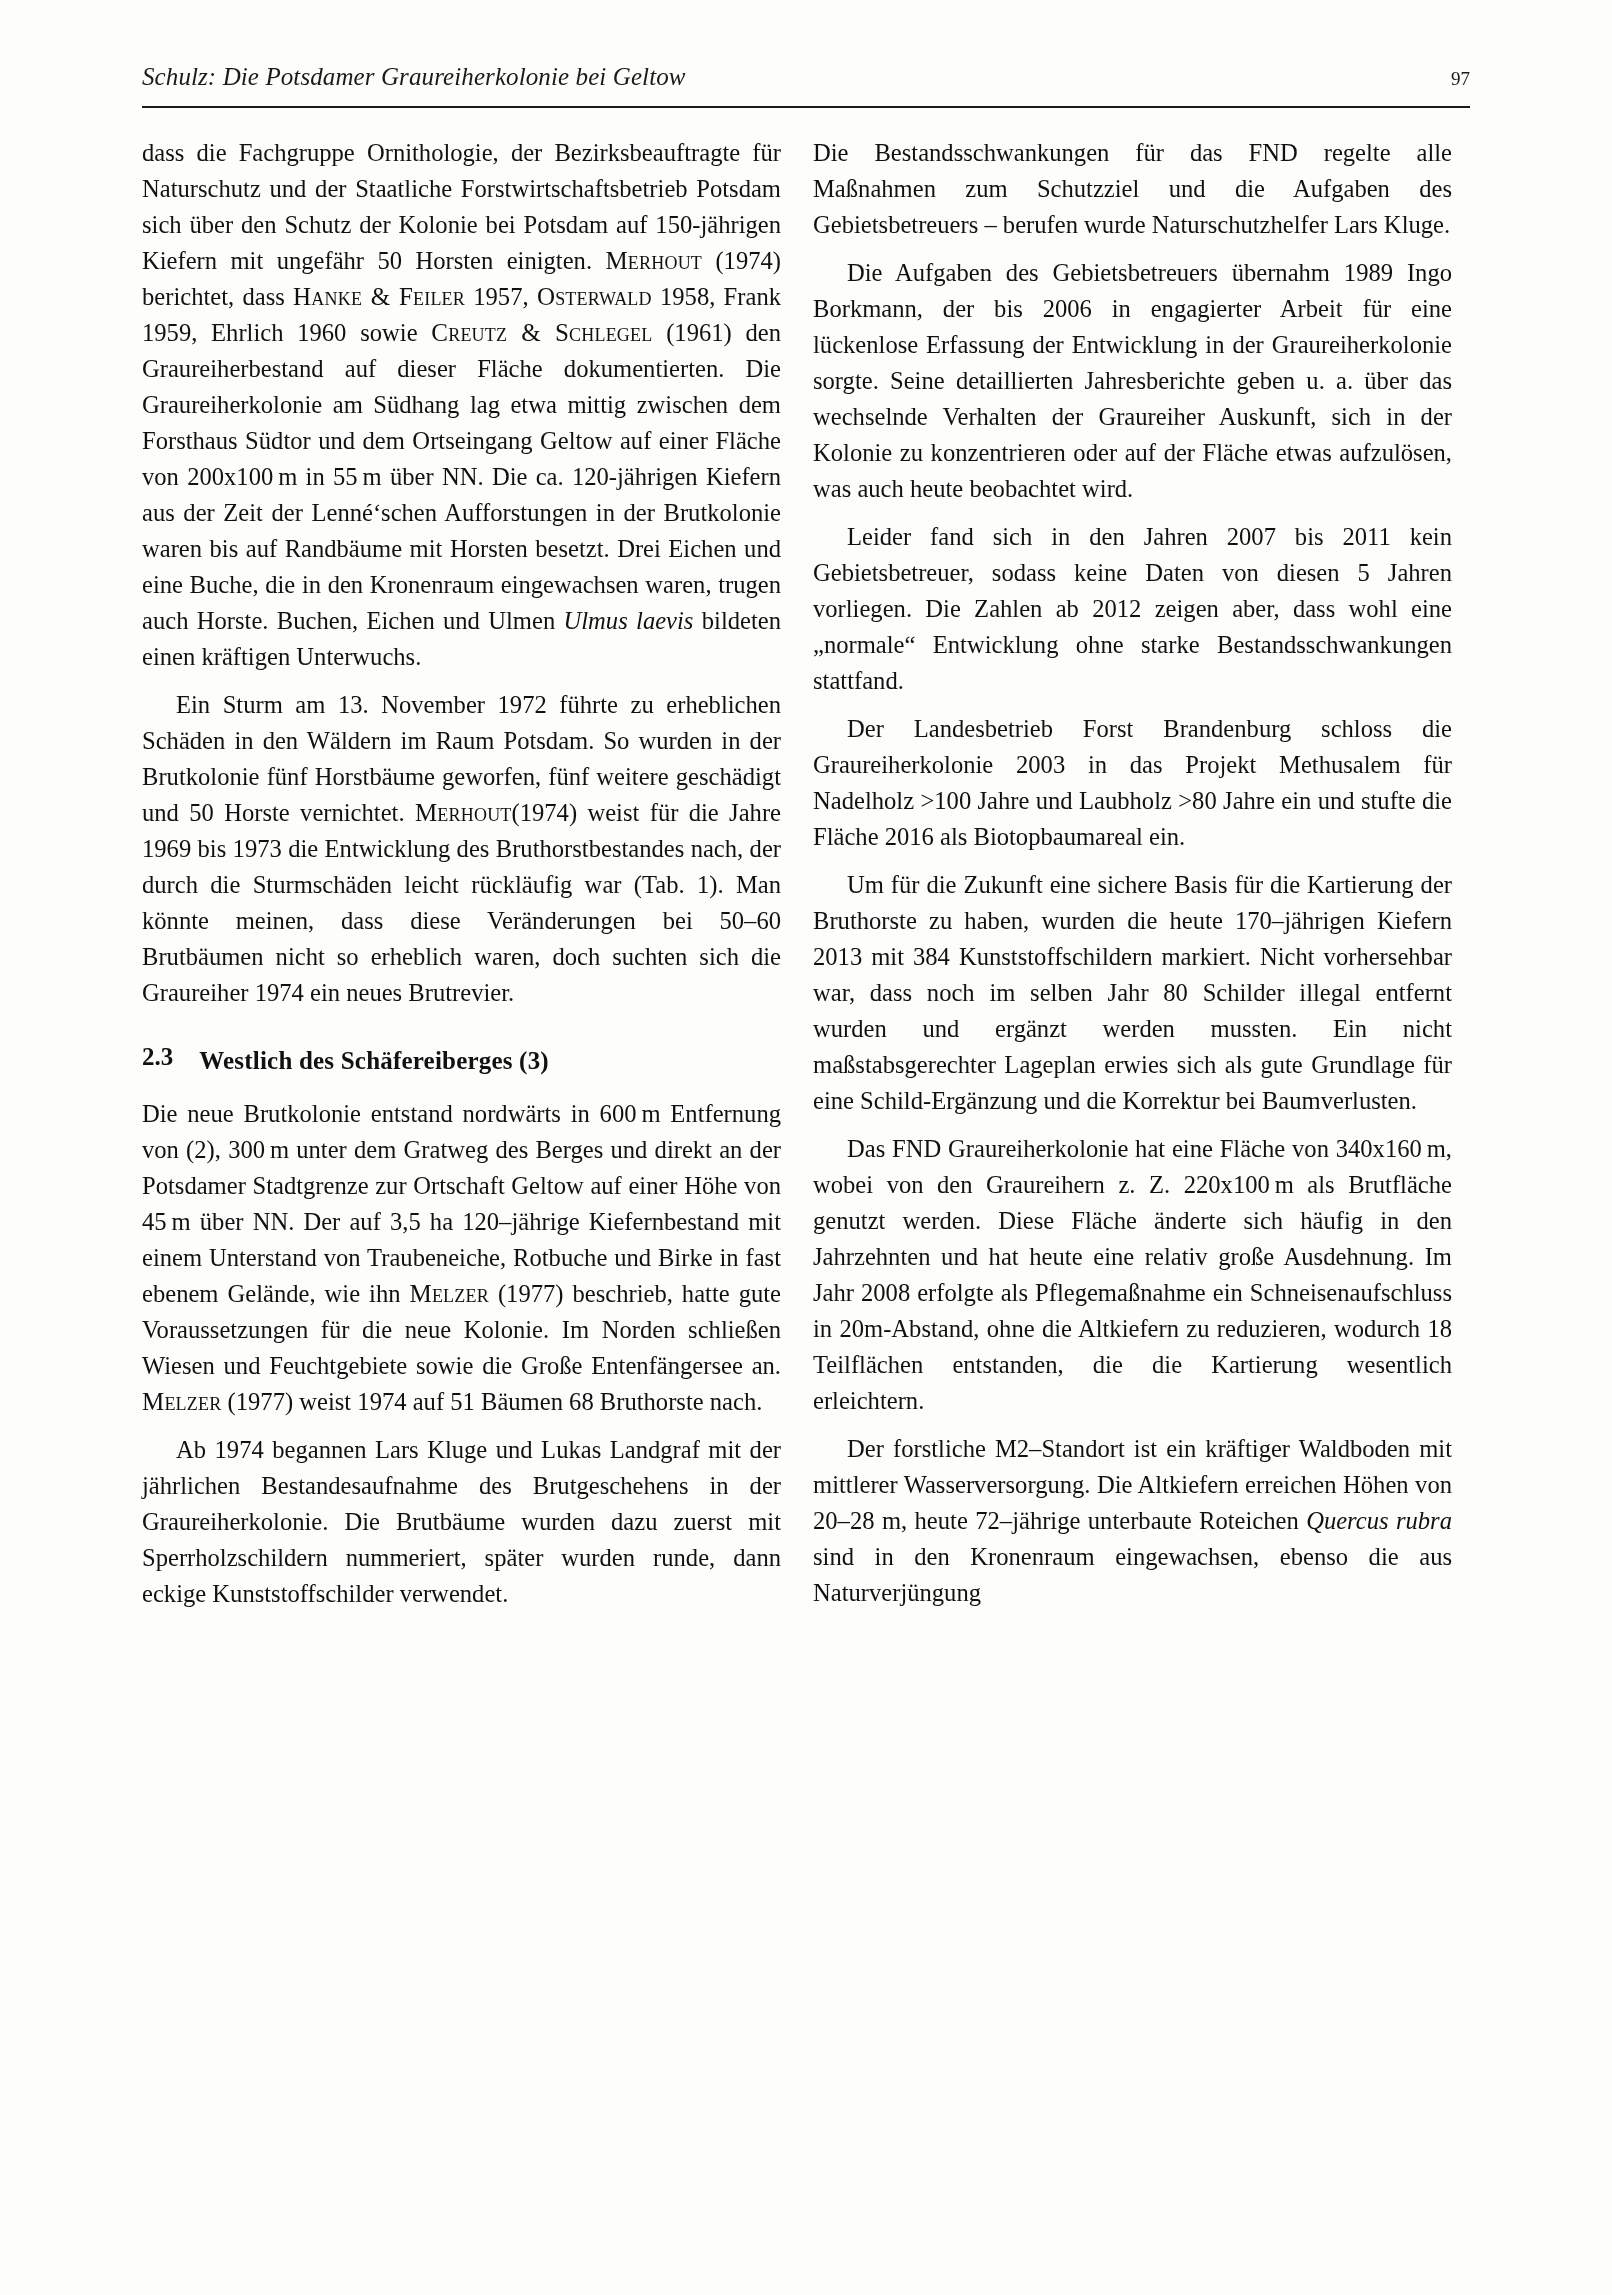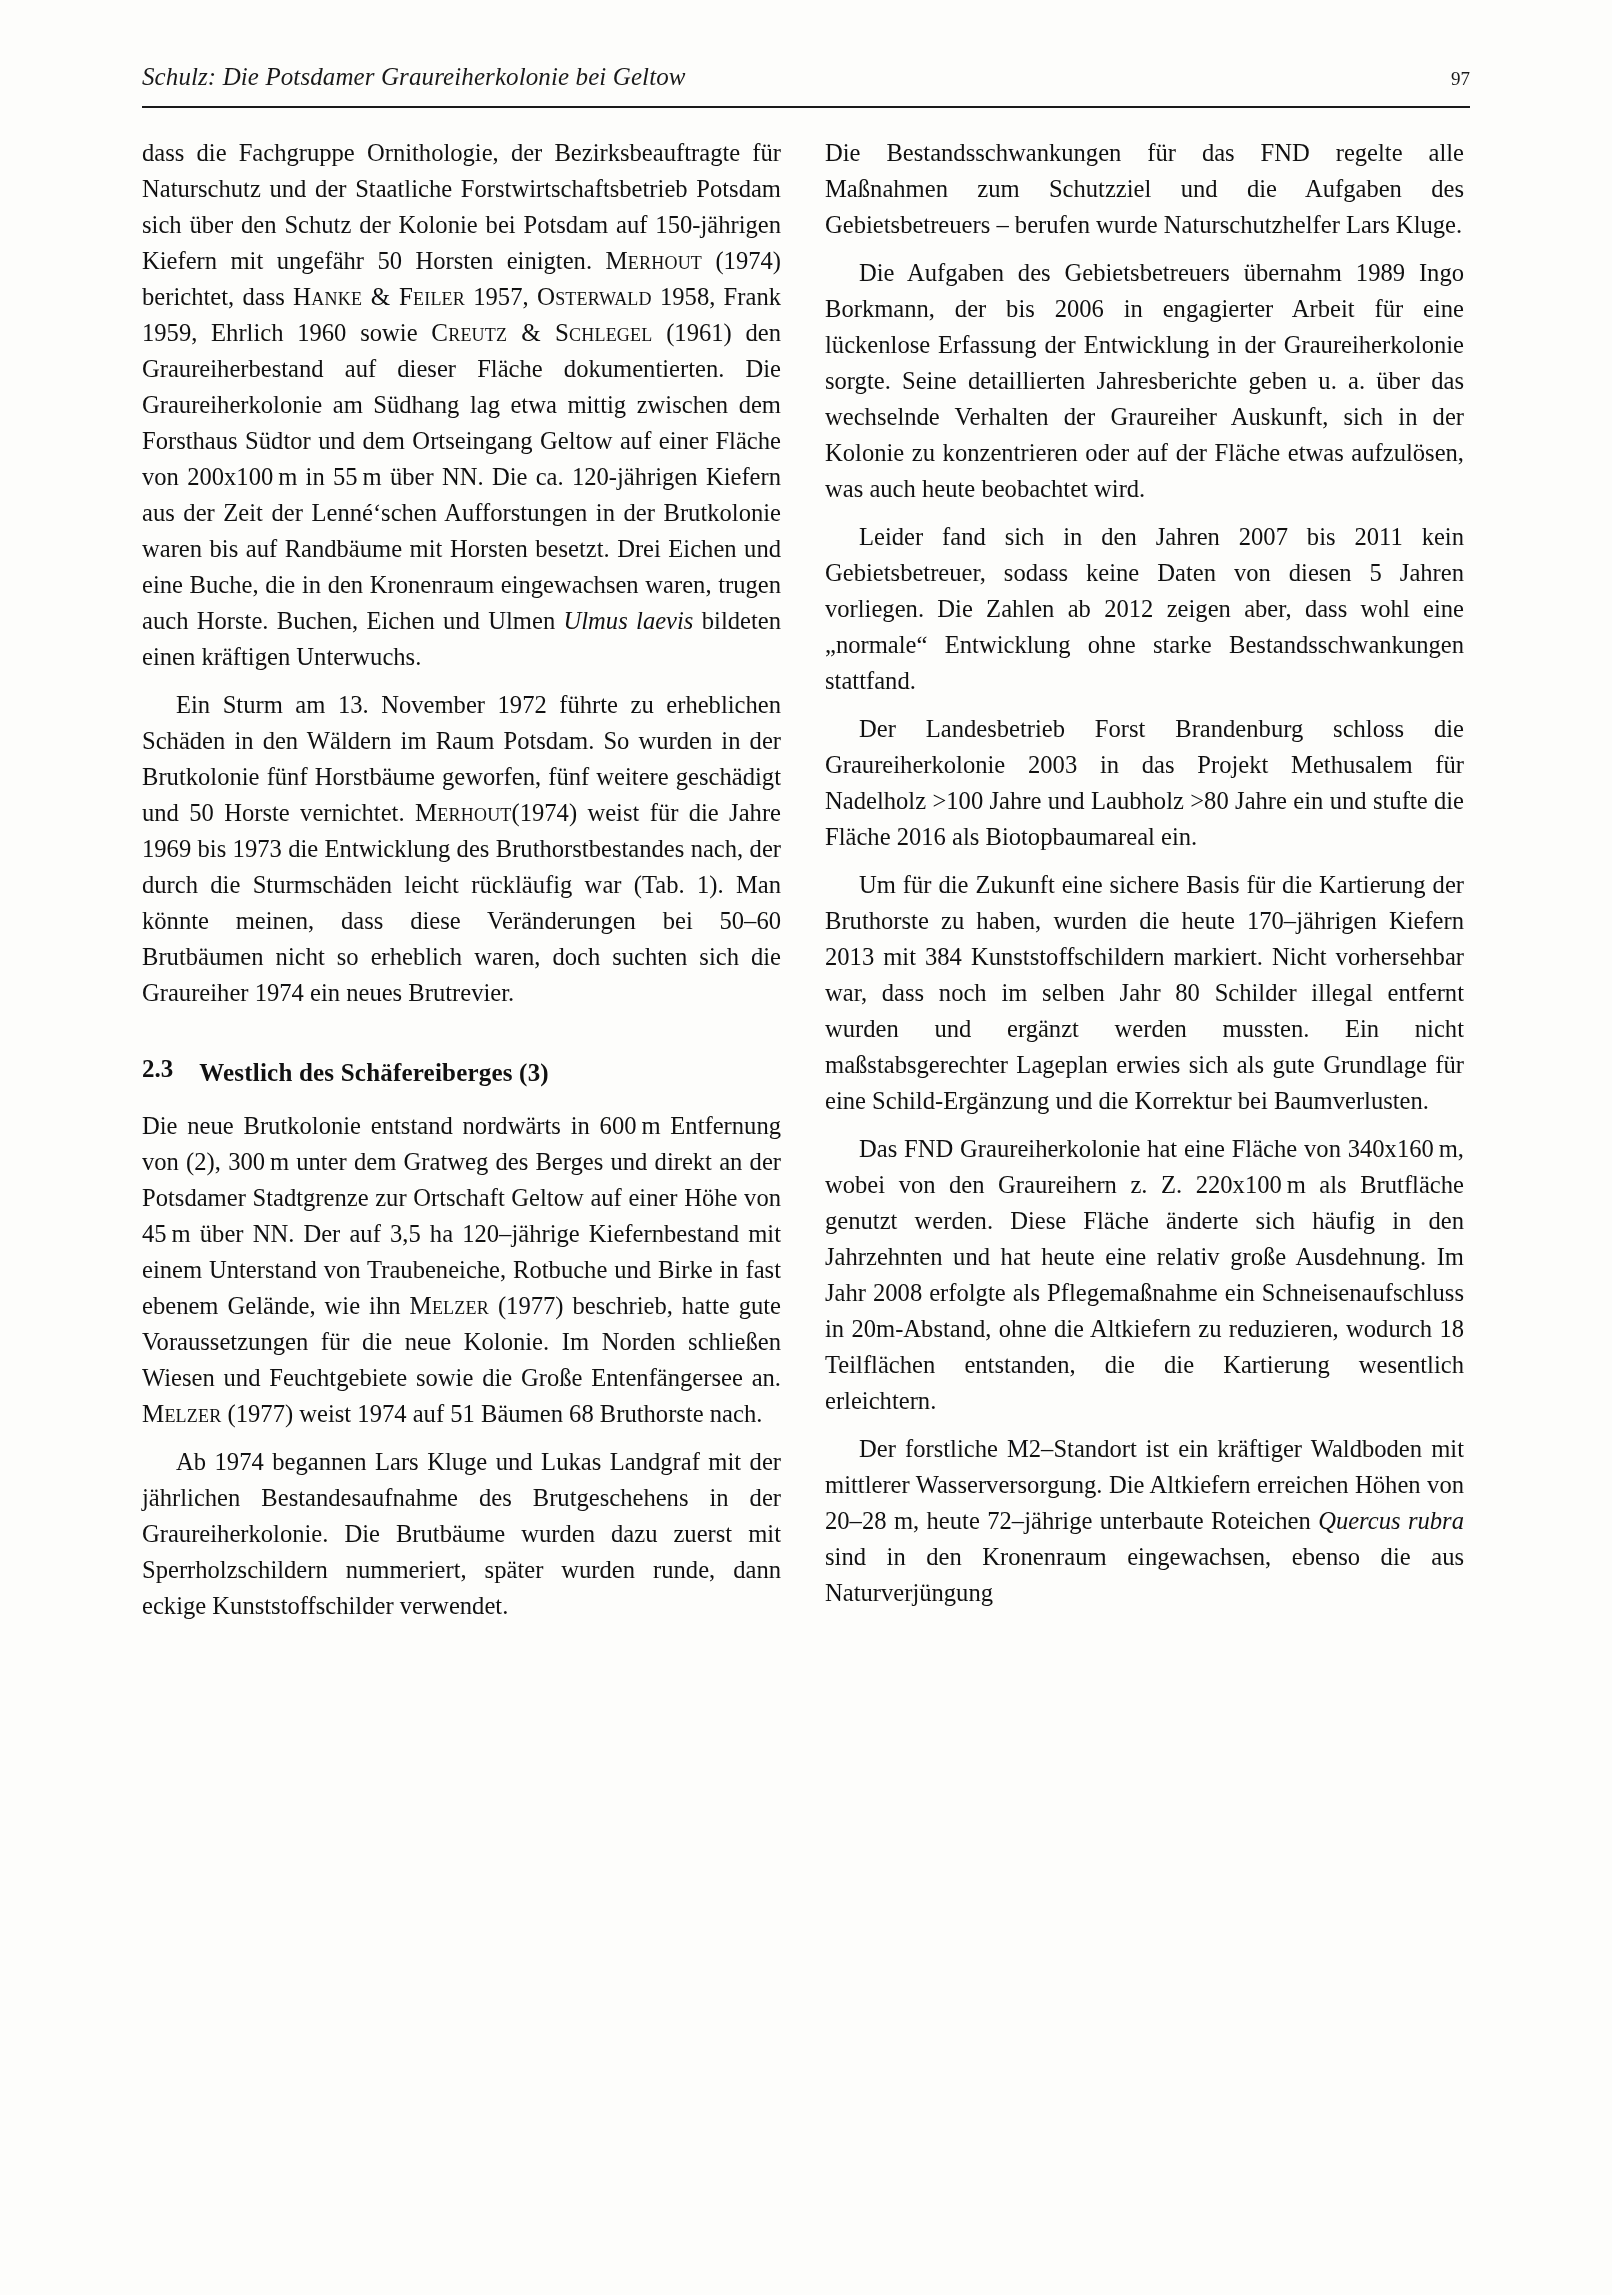--- a/index.html
+++ b/index.html
@@ -49,21 +49,21 @@
     width: 1328px;
     height: 1.6px;
     background: #1a1a1a;
   }
   .columns {
     position: absolute;
     left: 142px;
     top: 135px;
     width: 1328px;
     display: flex;
-    gap: 44px;
+    gap: 32px;
   }
   .col {
     width: 639px;
   }
   p {
     margin: 0;
     font-size: 24.6px;
     line-height: 36px;
     text-align: justify;
     text-justify: inter-word;
@@ -83,21 +83,21 @@
     font-style: italic;
   }
   h2.section {
     margin: 0;
     font-size: 25px;
     font-weight: bold;
     line-height: 35px;
     letter-spacing: 0.2px;
   }
   .section-wrap {
-    margin-top: 44px;
+    margin-top: 32px;
     margin-bottom: 17.7px;
     display: flex;
     gap: 26px;
   }
   .section-num {
     font-weight: bold;
     font-size: 25px;
   }
 </style>
 </head>

